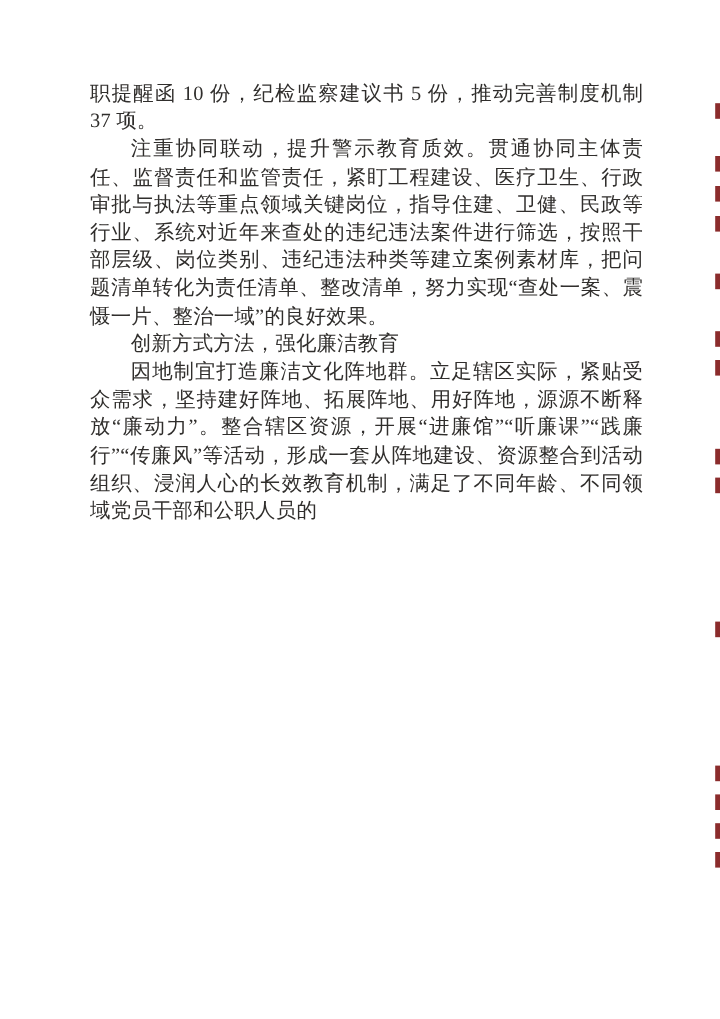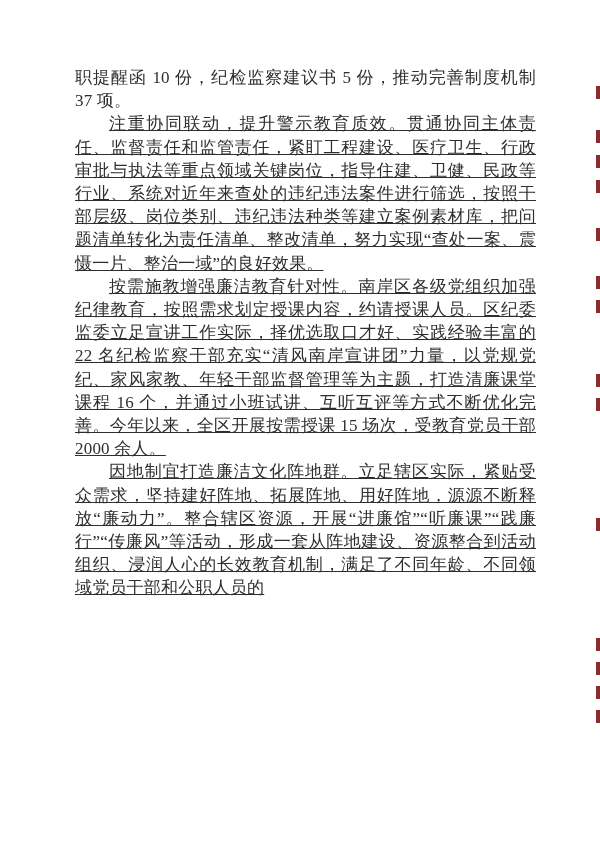--- a/index.html
+++ b/index.html
@@ -26,21 +26,20 @@
     text-align: justify;
     text-justify: inter-character;
     letter-spacing: 0.2px;
   }
   .content p {
     margin: 0;
     padding: 0;
   }
   .content p.indent {
     text-indent: 2em;
-    text-decoration: underline;
   }
   .footer {
     position: absolute;
     left: 0;
     right: 0;
     top: 782px;
     text-align: right;
     font-family: "Liberation Serif", "DejaVu Serif", serif;
     font-size: 14px;
     color: #2e2c2a;
@@ -61,21 +60,21 @@
   }
 </style>
 </head>
 <body>
 
 <div class="page">
 
   <div class="content">
     <p class="para">职提醒函 10 份，纪检监察建议书 5 份，推动完善制度机制 37 项。</p>
     <p class="para indent">注重协同联动，提升警示教育质效。贯通协同主体责任、监督责任和监管责任，紧盯工程建设、医疗卫生、行政审批与执法等重点领域关键岗位，指导住建、卫健、民政等行业、系统对近年来查处的违纪违法案件进行筛选，按照干部层级、岗位类别、违纪违法种类等建立案例素材库，把问题清单转化为责任清单、整改清单，努力实现“查处一案、震慑一片、整治一域”的良好效果。</p>
-    <p class="para indent">按需施教增强廉洁教育针对性。南岸区各级党组织加强纪律教育，按照需求划定授课内容，约请授课人员。区纪委监委立足宣讲工作实际，择优选取口才好、实践经验丰富的 22 名纪检监察干部充实“清风南岸宣讲团”力量，以党规党纪、家风家教、年轻干部监督管理等为主题，打造清廉课堂课程 16 个，并通过小班试讲、互听互评等方式不断优化完善。今年以来，全区开展按需授课 15 场次，受教育党员干部 2000 余人。</p>
+    <p class="para indent">创新方式方法，强化廉洁教育</p>
     <p class="para indent">因地制宜打造廉洁文化阵地群。立足辖区实际，紧贴受众需求，坚持建好阵地、拓展阵地、用好阵地，源源不断释放“廉动力”。整合辖区资源，开展“进廉馆”“听廉课”“践廉行”“传廉风”等活动，形成一套从阵地建设、资源整合到活动组织、浸润人心的长效教育机制，满足了不同年龄、不同领域党员干部和公职人员的</p>
   </div>
 
   <div class="footer">- 12 -</div>
 
   <div class="edge-marks">
       <div class="edge-mark" style="top: 86px; background: rgb(139, 44, 44);"></div>
       <div class="edge-mark" style="top: 130px; background: rgb(139, 44, 44);"></div>
       <div class="edge-mark" style="top: 155px; background: rgb(139, 44, 44);"></div>
       <div class="edge-mark" style="top: 180px; background: rgb(139, 44, 44);"></div>

